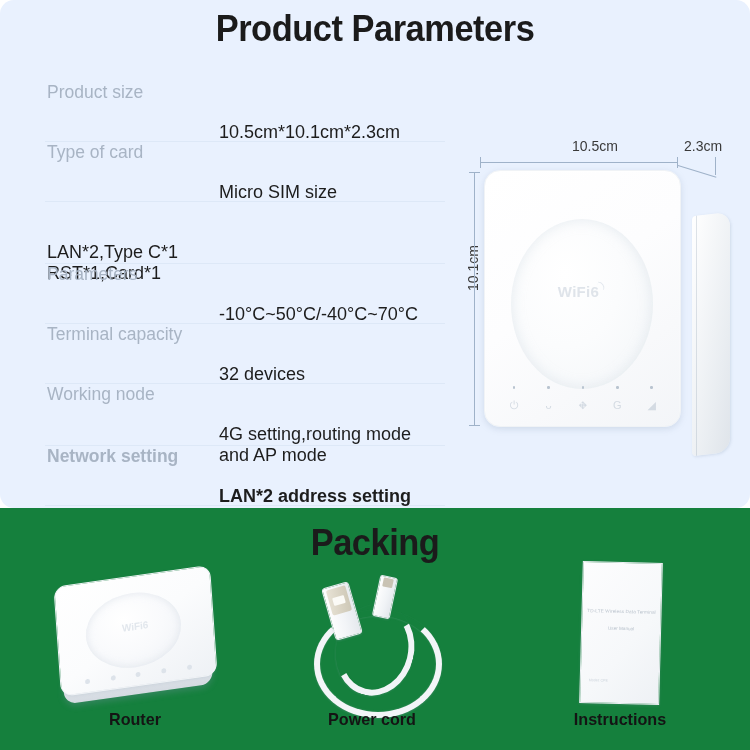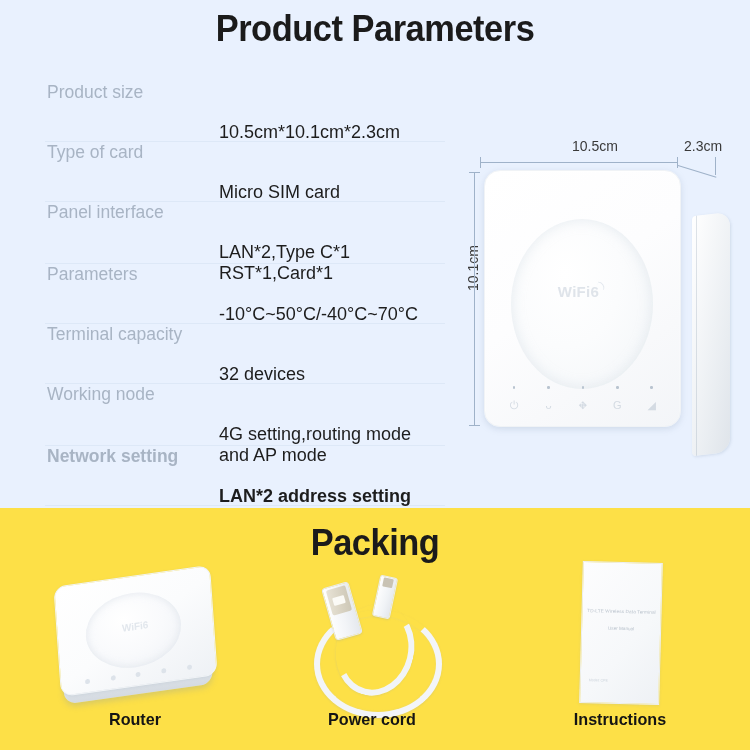--- a/index.html
+++ b/index.html
@@ -7,20 +7,21 @@
     width:750px;height:750px;overflow:hidden;
     font-family:"Liberation Sans","DejaVu Sans",sans-serif;
     background:#ffffff;
   }
   .page{position:relative;width:750px;height:750px;}
 
   
   .spec-section{
     position:absolute;left:0;top:0;width:750px;height:508px;
     background:#e9f1fe;
+    border-radius:14px;
   }
   .page-title{
     position:absolute;left:0;top:8px;width:750px;
     text-align:center;
     font-family:"Liberation Sans","DejaVu Sans",sans-serif;
     font-weight:bold;font-size:37px;letter-spacing:-0.5px;
     color:#1b1b1b;
     transform:scaleX(0.93);
   }
 
@@ -124,21 +125,21 @@
     margin-left:-1.3px;border-radius:50%;background:#b9c4d0;
   }
   .led .gl{
     position:absolute;left:0;bottom:0;width:18px;height:14px;
     color:#d4dbe3;font-size:11px;line-height:14px;text-align:center;
   }
 
   
   .packing-section{
     position:absolute;left:0;top:508px;width:750px;height:242px;
-    background:#fde047;
+    background:#15803d;
   }
   .packing-title{
     position:absolute;left:0;top:14px;width:750px;text-align:center;
     font-weight:bold;font-size:37px;color:#1b1b1b;letter-spacing:-0.5px;
     transform:scaleX(0.93);
   }
   .pack-items{
     position:absolute;left:0;top:52px;width:750px;height:190px;
   }
   .pack-item{position:absolute;width:240px;text-align:center;}
@@ -264,25 +265,24 @@
 
     <div class="spec-table">
 
       <div class="spec-row h1">
         <div class="spec-label">Product size</div>
         <div class="spec-value">10.5cm*10.1cm*2.3cm</div>
       </div>
 
       <div class="spec-row h1">
         <div class="spec-label">Type of card</div>
-        <div class="spec-value">Micro SIM card</div>
+        <div class="spec-value">Micro SIM size</div>
       </div>
 
       <div class="spec-row tall">
-        <div class="spec-label">Panel interface</div>
         <div class="spec-value">LAN*2,Type C*1
 RST*1,Card*1</div>
       </div>
 
       <div class="spec-row h1">
         <div class="spec-label">Parameters</div>
         <div class="spec-value">-10°C~50°C/-40°C~70°C</div>
       </div>
 
       <div class="spec-row h1">

